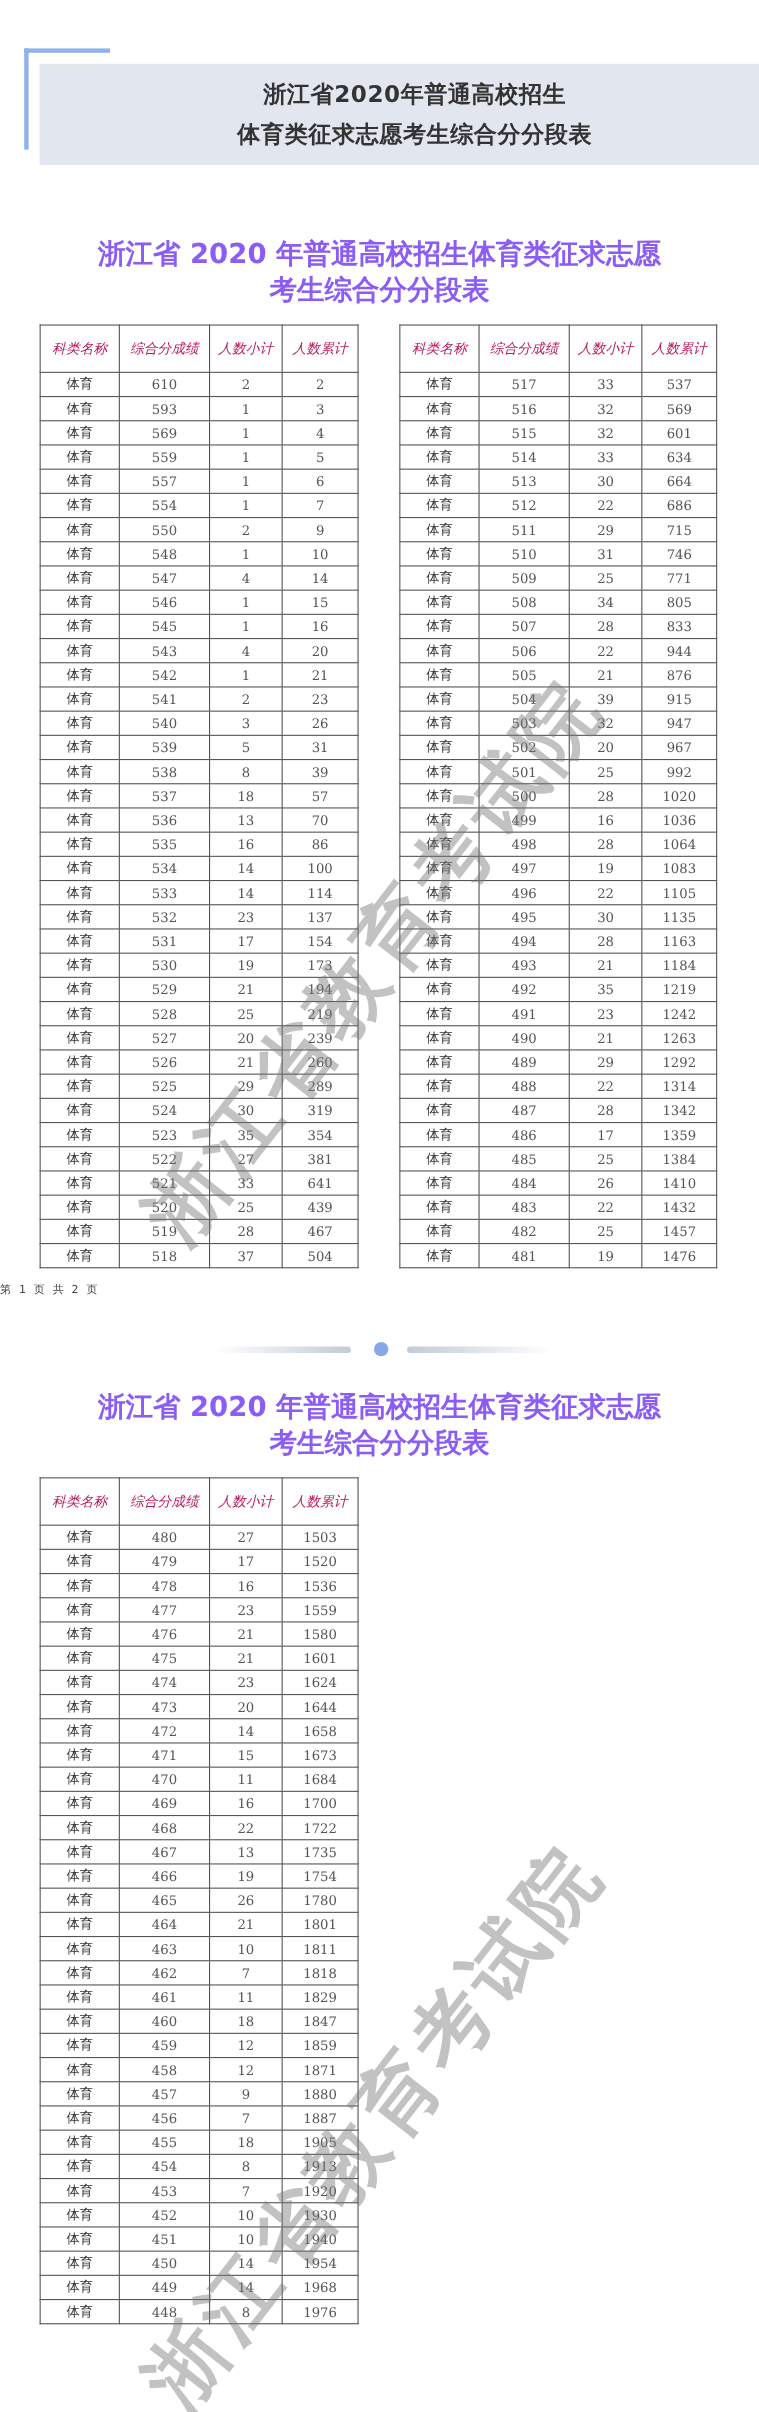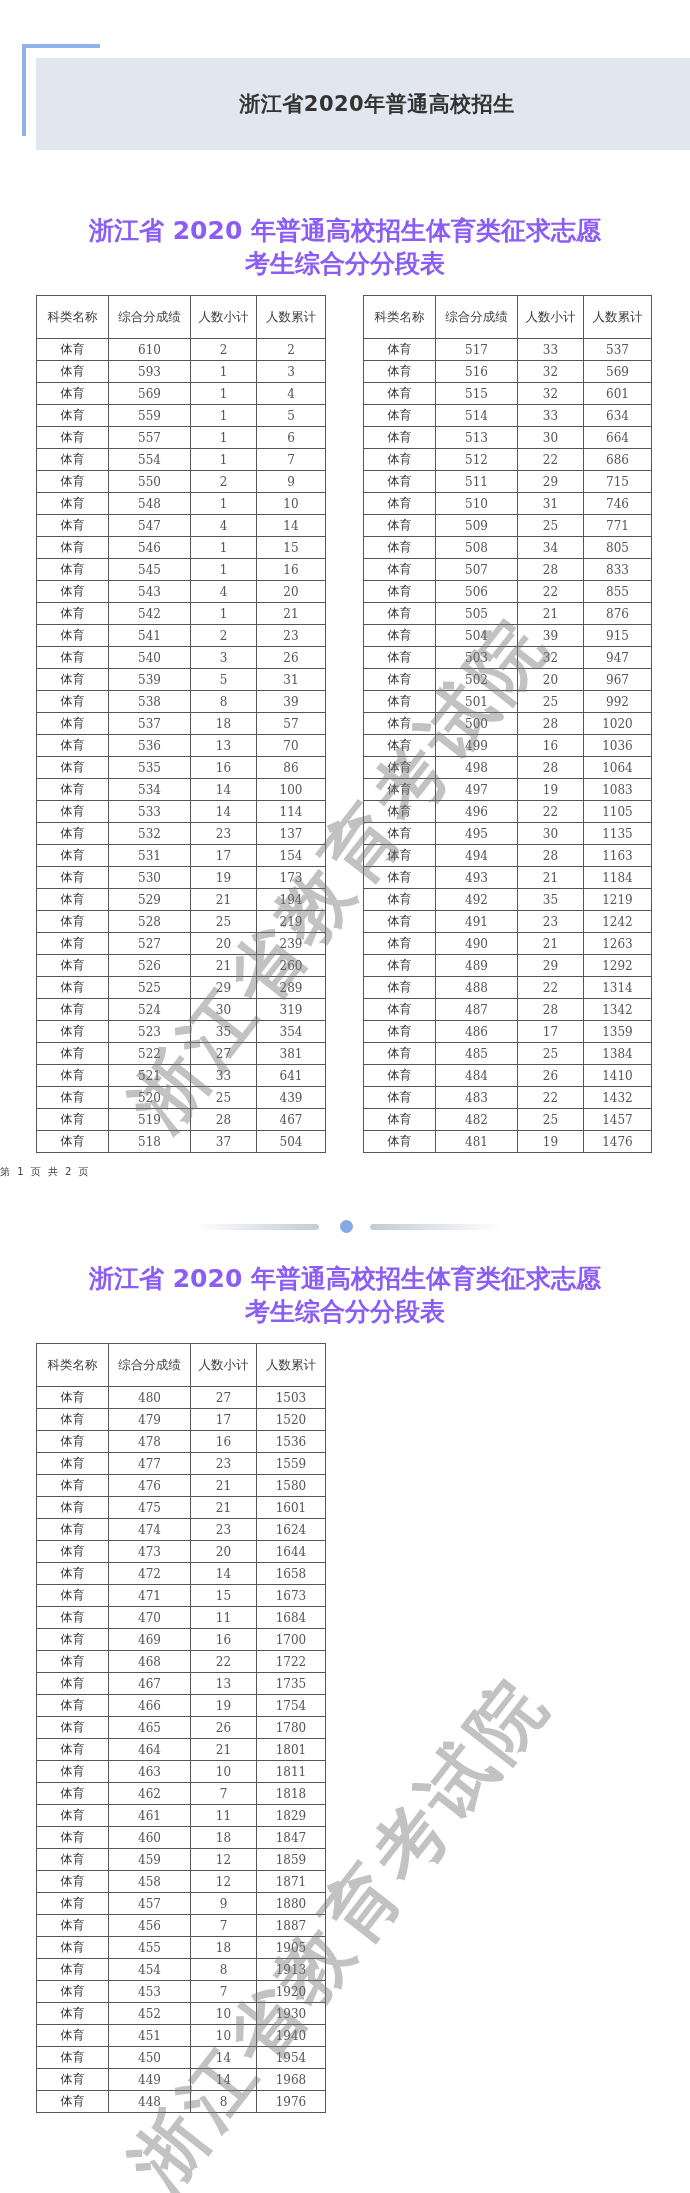--- a/index.html
+++ b/index.html
@@ -26,21 +26,21 @@
   }
   table.score {
     position: absolute; border-collapse: collapse; table-layout: fixed;
     font-size: 12px; color: #555;
   }
   table.score th, table.score td {
     border: 1px solid #555; text-align: center; padding: 0;
   }
   table.score th {
     height: 43px; font-family: "DejaVu Sans", "Liberation Sans", sans-serif;
-    font-weight: normal; font-size: 12.5px; color: #404040;
+    font-weight: normal; font-size: 12.5px; color: #be185d; font-style: italic;
   }
   table.score td { height: 22px; }
   table.score td.cat { font-family: "DejaVu Sans", "Liberation Sans", sans-serif; color: #333; }
   .footer {
     position: absolute; left: 0; width: 690px; top: 1165px; text-align: left;
     font-family: "DejaVu Sans", "Liberation Sans", sans-serif; font-size: 10px; color: #444;
     letter-spacing: 2px;
   }
   .divider { position: absolute; top: 1224px; height: 6px; }
   .divider-left { left: 195px; width: 124px; border-radius: 3px;
@@ -55,20 +55,21 @@
     white-space: nowrap; transform: rotate(-52deg); transform-origin: left top;
     pointer-events: none; letter-spacing: 6px;
   }
 </style>
 </head>
 <body>
 
 <div class="banner-frame"></div>
 <div class="banner">
   <div>浙江省2020年普通高校招生</div>
+  <div>体育类征求志愿考生综合分分段表</div>
 </div>
 
 <div class="doc-title" style="top:214px;">
   <div>浙江省 2020 年普通高校招生体育类征求志愿</div>
   <div>考生综合分分段表</div>
 </div>
 
 <table class="score" id="t0" style="left:36px; top:295px; width:289px;">
     <colgroup>
       <col style="width: 72px;">
@@ -388,21 +389,21 @@
       <tr>
         <td class="cat">体育</td>
         <td>507</td>
         <td>28</td>
         <td>833</td>
       </tr>
       <tr>
         <td class="cat">体育</td>
         <td>506</td>
         <td>22</td>
-        <td>855</td>
+        <td>944</td>
       </tr>
       <tr>
         <td class="cat">体育</td>
         <td>505</td>
         <td>21</td>
         <td>876</td>
       </tr>
       <tr>
         <td class="cat">体育</td>
         <td>504</td>

